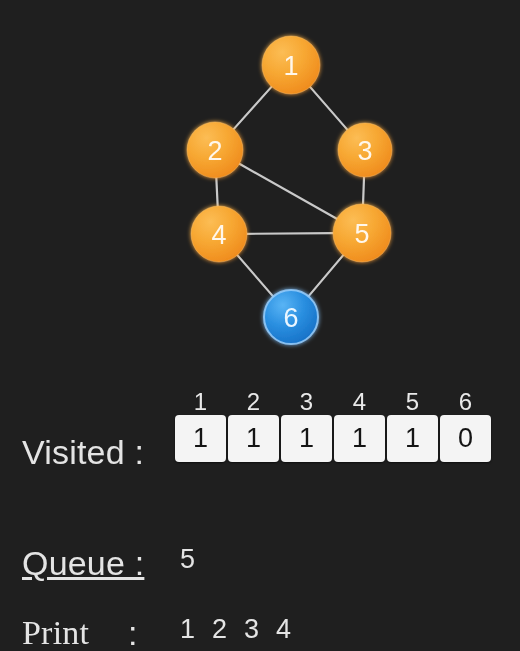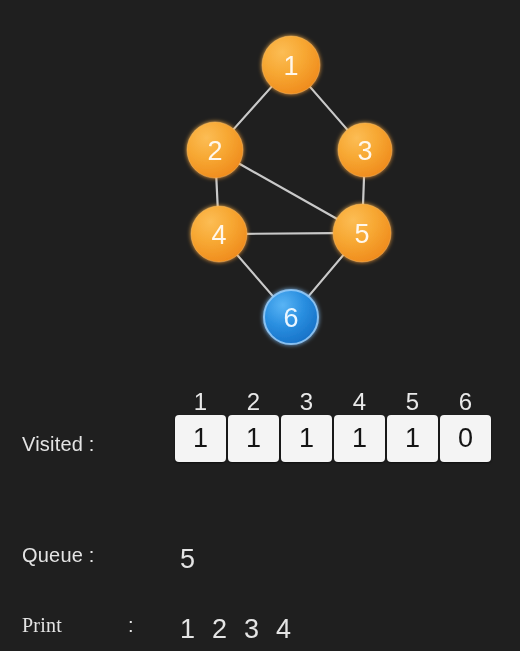--- a/index.html
+++ b/index.html
@@ -41,21 +41,21 @@
     text-anchor: middle;
     dominant-baseline: central;
     paint-order: stroke;
   }
   .node-label-blue {
     fill: #eaf6ff;
   }
 
   .row-label {
     position: absolute;
-    font-size: 20px;
+    font-size: 34px;
     color: #e4e4e4;
     letter-spacing: 0.2px;
     white-space: nowrap;
   }
 
   
   #visited-label { left: 22px; top: 433px; }
 
   #visited-table {
     position: absolute;
@@ -84,21 +84,21 @@
     border-radius: 4px;
     box-shadow: 0 1px 2px rgba(0,0,0,0.55);
     display: flex;
     align-items: center;
     justify-content: center;
     font-size: 27px;
     color: #141414;
   }
 
   
-  #queue-label  { left: 22px; top: 544px; }
+  #queue-label  { left: 22px; top: 544px; text-decoration: underline; }
   #queue-value  { left: 180px; top: 544px; font-size: 27px; color: #e4e4e4; position: absolute; }
 
   
   #print-label  { left: 22px; top: 614px; font-family: Liberation Serif, serif; }
   #print-colon  { left: 128px; top: 614px; }
   #print-values {
     position: absolute;
     left: 180px;
     top: 614px;
     display: flex;

